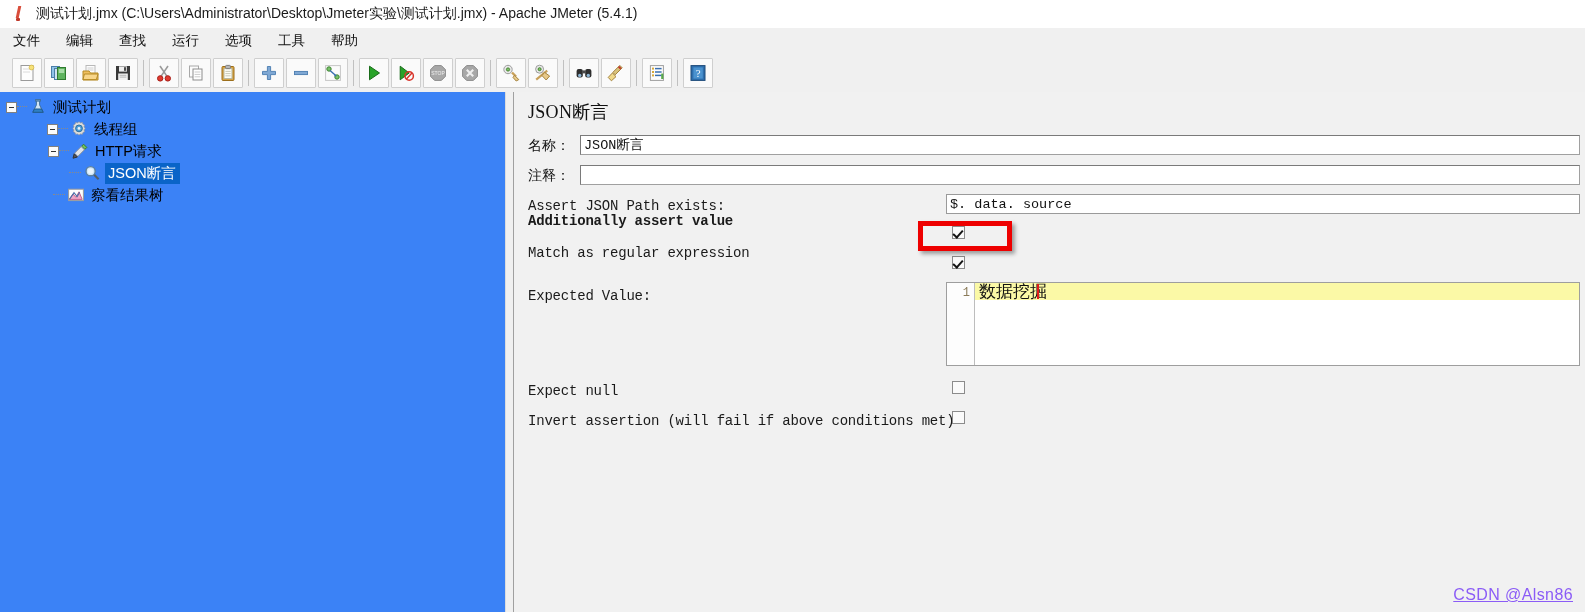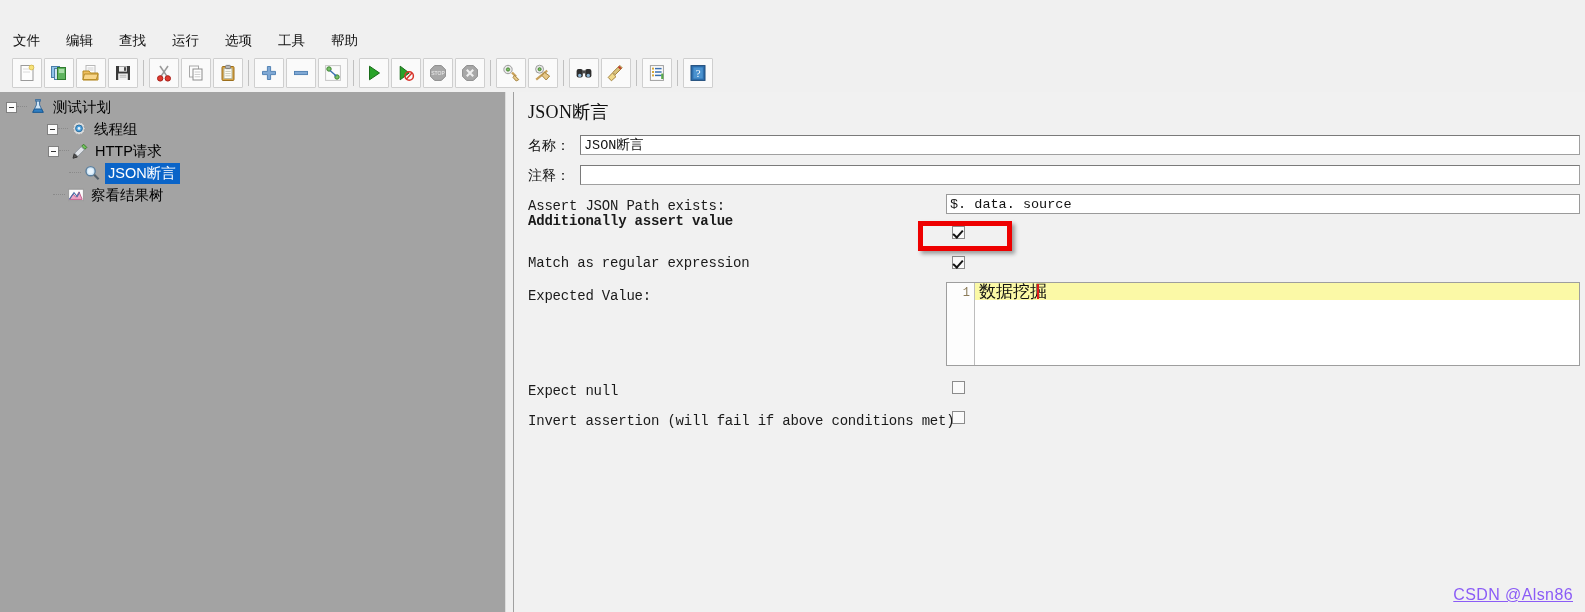--- a/index.html
+++ b/index.html
@@ -71,21 +71,21 @@
     background: #fafafa;
     display: flex; align-items: center; justify-content: center;
     position: relative; box-sizing: border-box;
     border-radius: 1px;
   }
   .tb-btn svg { display: block; }
 
   
   .tree-pane {
     position: absolute; left: 0; top: 92px; width: 505px; height: 520px;
-    background: #a3a3a3;
+    background: #3b82f6;
     border-right: 1px solid #9a9a9a;
     overflow: hidden;
   }
   .splitter {
     position: absolute; left: 505px; top: 92px; width: 9px; height: 520px;
     background: #f0f0f0;
     border-left: 1px solid #dcdcdc;
     border-right: 1px solid #a0a0a0;
     box-sizing: border-box;
   }
@@ -231,20 +231,24 @@
     font-family: "Liberation Sans", sans-serif;
     letter-spacing: 0.4px;
     text-decoration: underline;
   }
 </style>
 </head>
 <body>
 
 <div id="app">
 
+  <div class="titlebar">
+    <div class="app-icon"></div>
+    <div class="title-text">测试计划.jmx (C:\Users\Administrator\Desktop\Jmeter实验\测试计划.jmx) - Apache JMeter (5.4.1)</div>
+  </div>
 
   <div class="menubar">
     <div class="menu-item">文件</div>
     <div class="menu-item">编辑</div>
     <div class="menu-item">查找</div>
     <div class="menu-item">运行</div>
     <div class="menu-item">选项</div>
     <div class="menu-item">工具</div>
     <div class="menu-item">帮助</div>
   </div>
@@ -528,21 +532,21 @@
     <div class="form-row" style="top:103px;">
       <span class="mono-label">Assert JSON Path exists:</span>
     </div>
     <div class="txt-field" style="left:432px; top:102px; width:634px; border:1px solid #9a9a9a;">$. data. source</div>
 
     <div class="form-row" style="top:118px;font-weight:bold;">
       <span class="mono-label">Additionally assert value</span>
     </div>
     <div class="jm-check checked" style="left:438px; top:134px;"></div>
 
-    <div class="form-row" style="top:160px;">
+    <div class="form-row" style="top:150px;">
       <span class="mono-label">Match as regular expression</span>
     </div>
     <div class="jm-check checked" style="left:438px; top:164px;"></div>
 
     <div class="form-row" style="top:193px;">
       <span class="mono-label">Expected Value:</span>
     </div>
     <div class="editor" style="left:432px; top:190px; width:634px; height:84px;">
       <div class="editor-gutter">1</div>
       <div class="editor-body">

